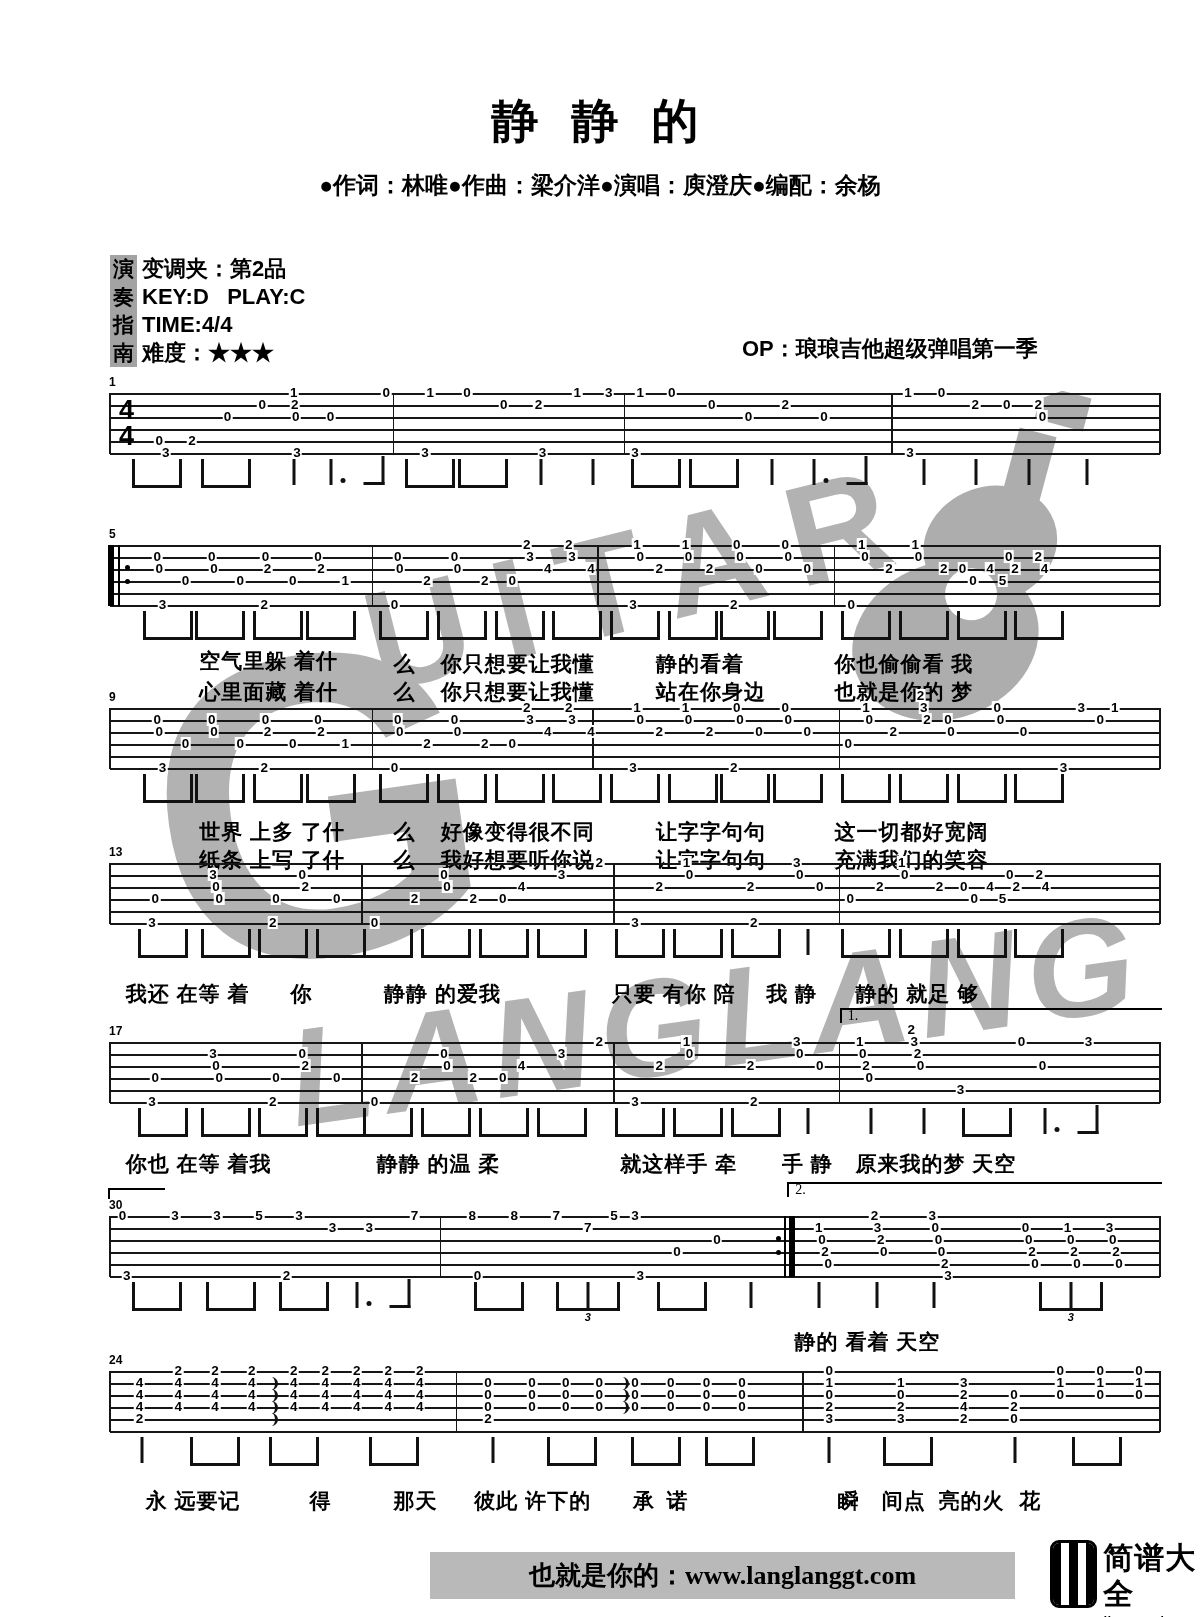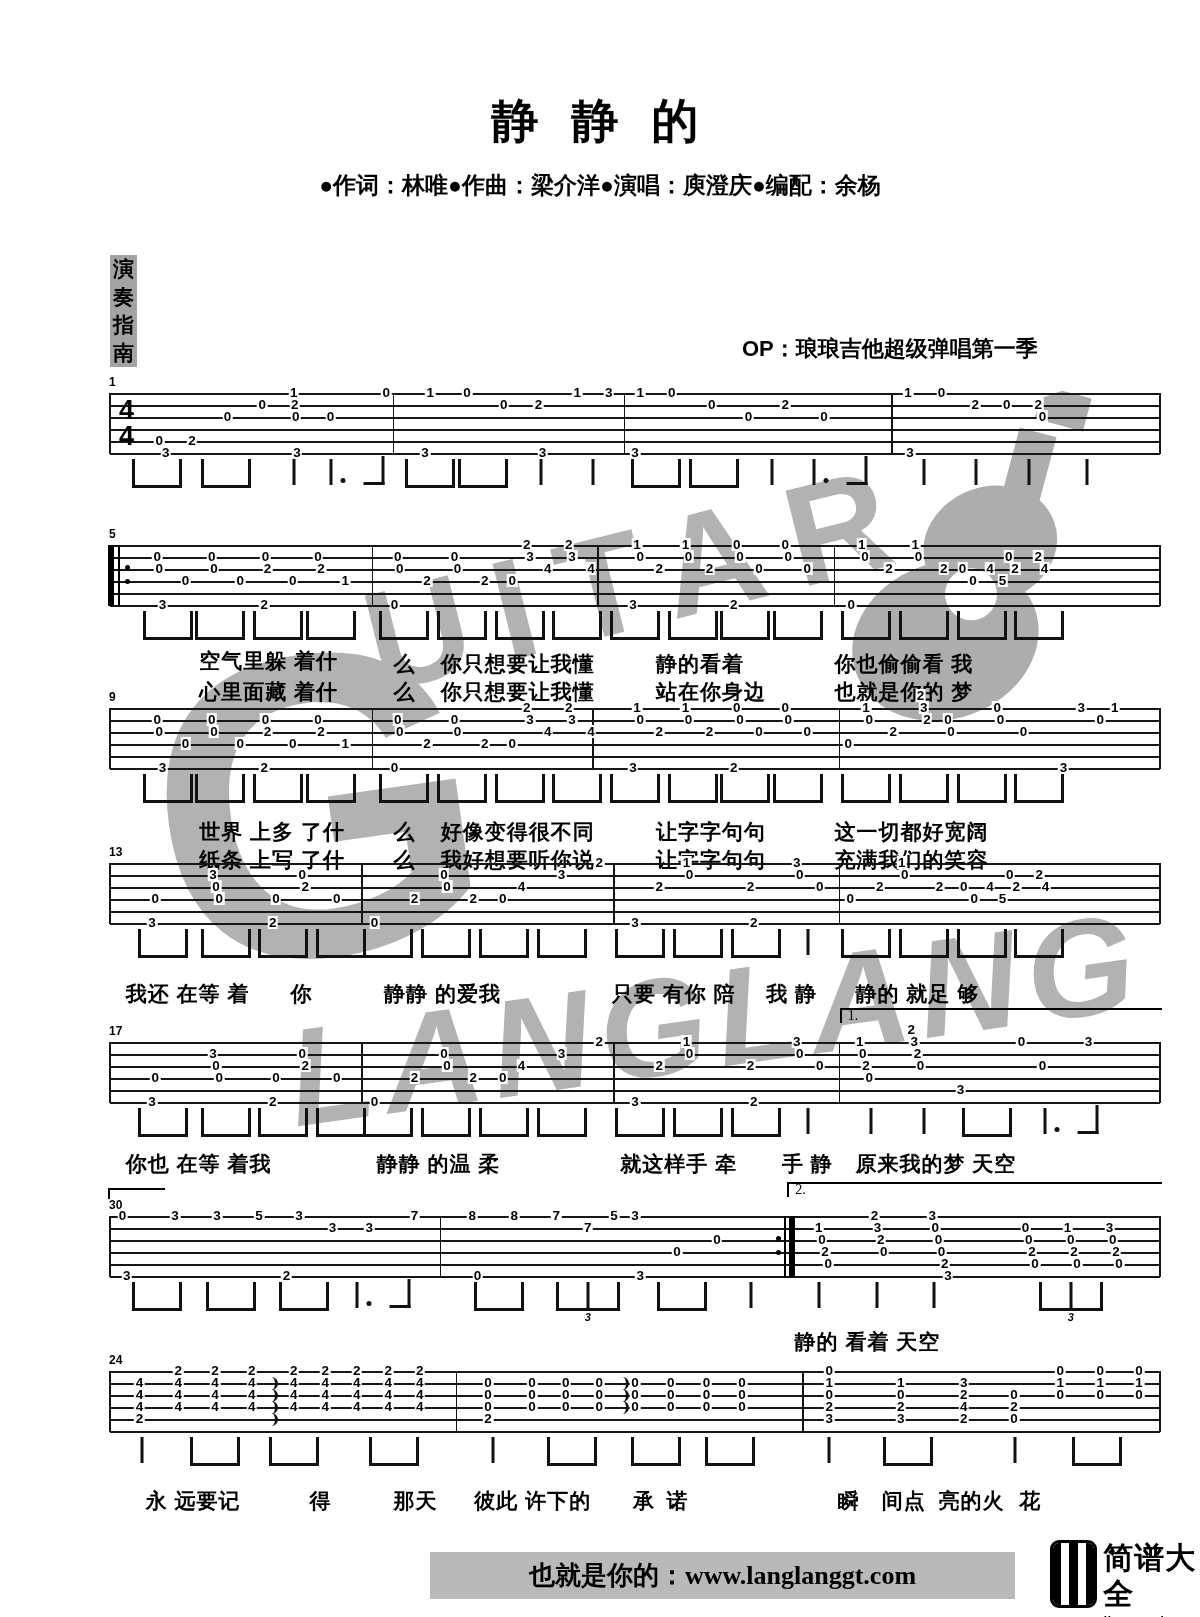--- a/index.html
+++ b/index.html
@@ -92,20 +92,26 @@
 
 <div class="title">静 静 的</div>
 <div class="credits">●作词：林唯●作曲：梁介洋●演唱：庾澄庆●编配：余杨</div>
 
 <div class="info">
   <div class="vlabel">
     <span>演</span>
     <span>奏</span>
     <span>指</span>
     <span>南</span>
+  </div>
+  <div class="ilines">
+    <div>变调夹：第2品</div>
+    <div>KEY:D   PLAY:C</div>
+    <div>TIME:4/4</div>
+    <div>难度：★★★</div>
   </div>
 </div>
 
 <div class="op">OP：琅琅吉他超级弹唱第一季</div>
 
 <div id="systems">
     <div class="sys" style="top: 393px;">
       <div class="sline" style="top: 0px;"></div>
       <div class="sline" style="top: 12px;"></div>
       <div class="sline" style="top: 24px;"></div>

